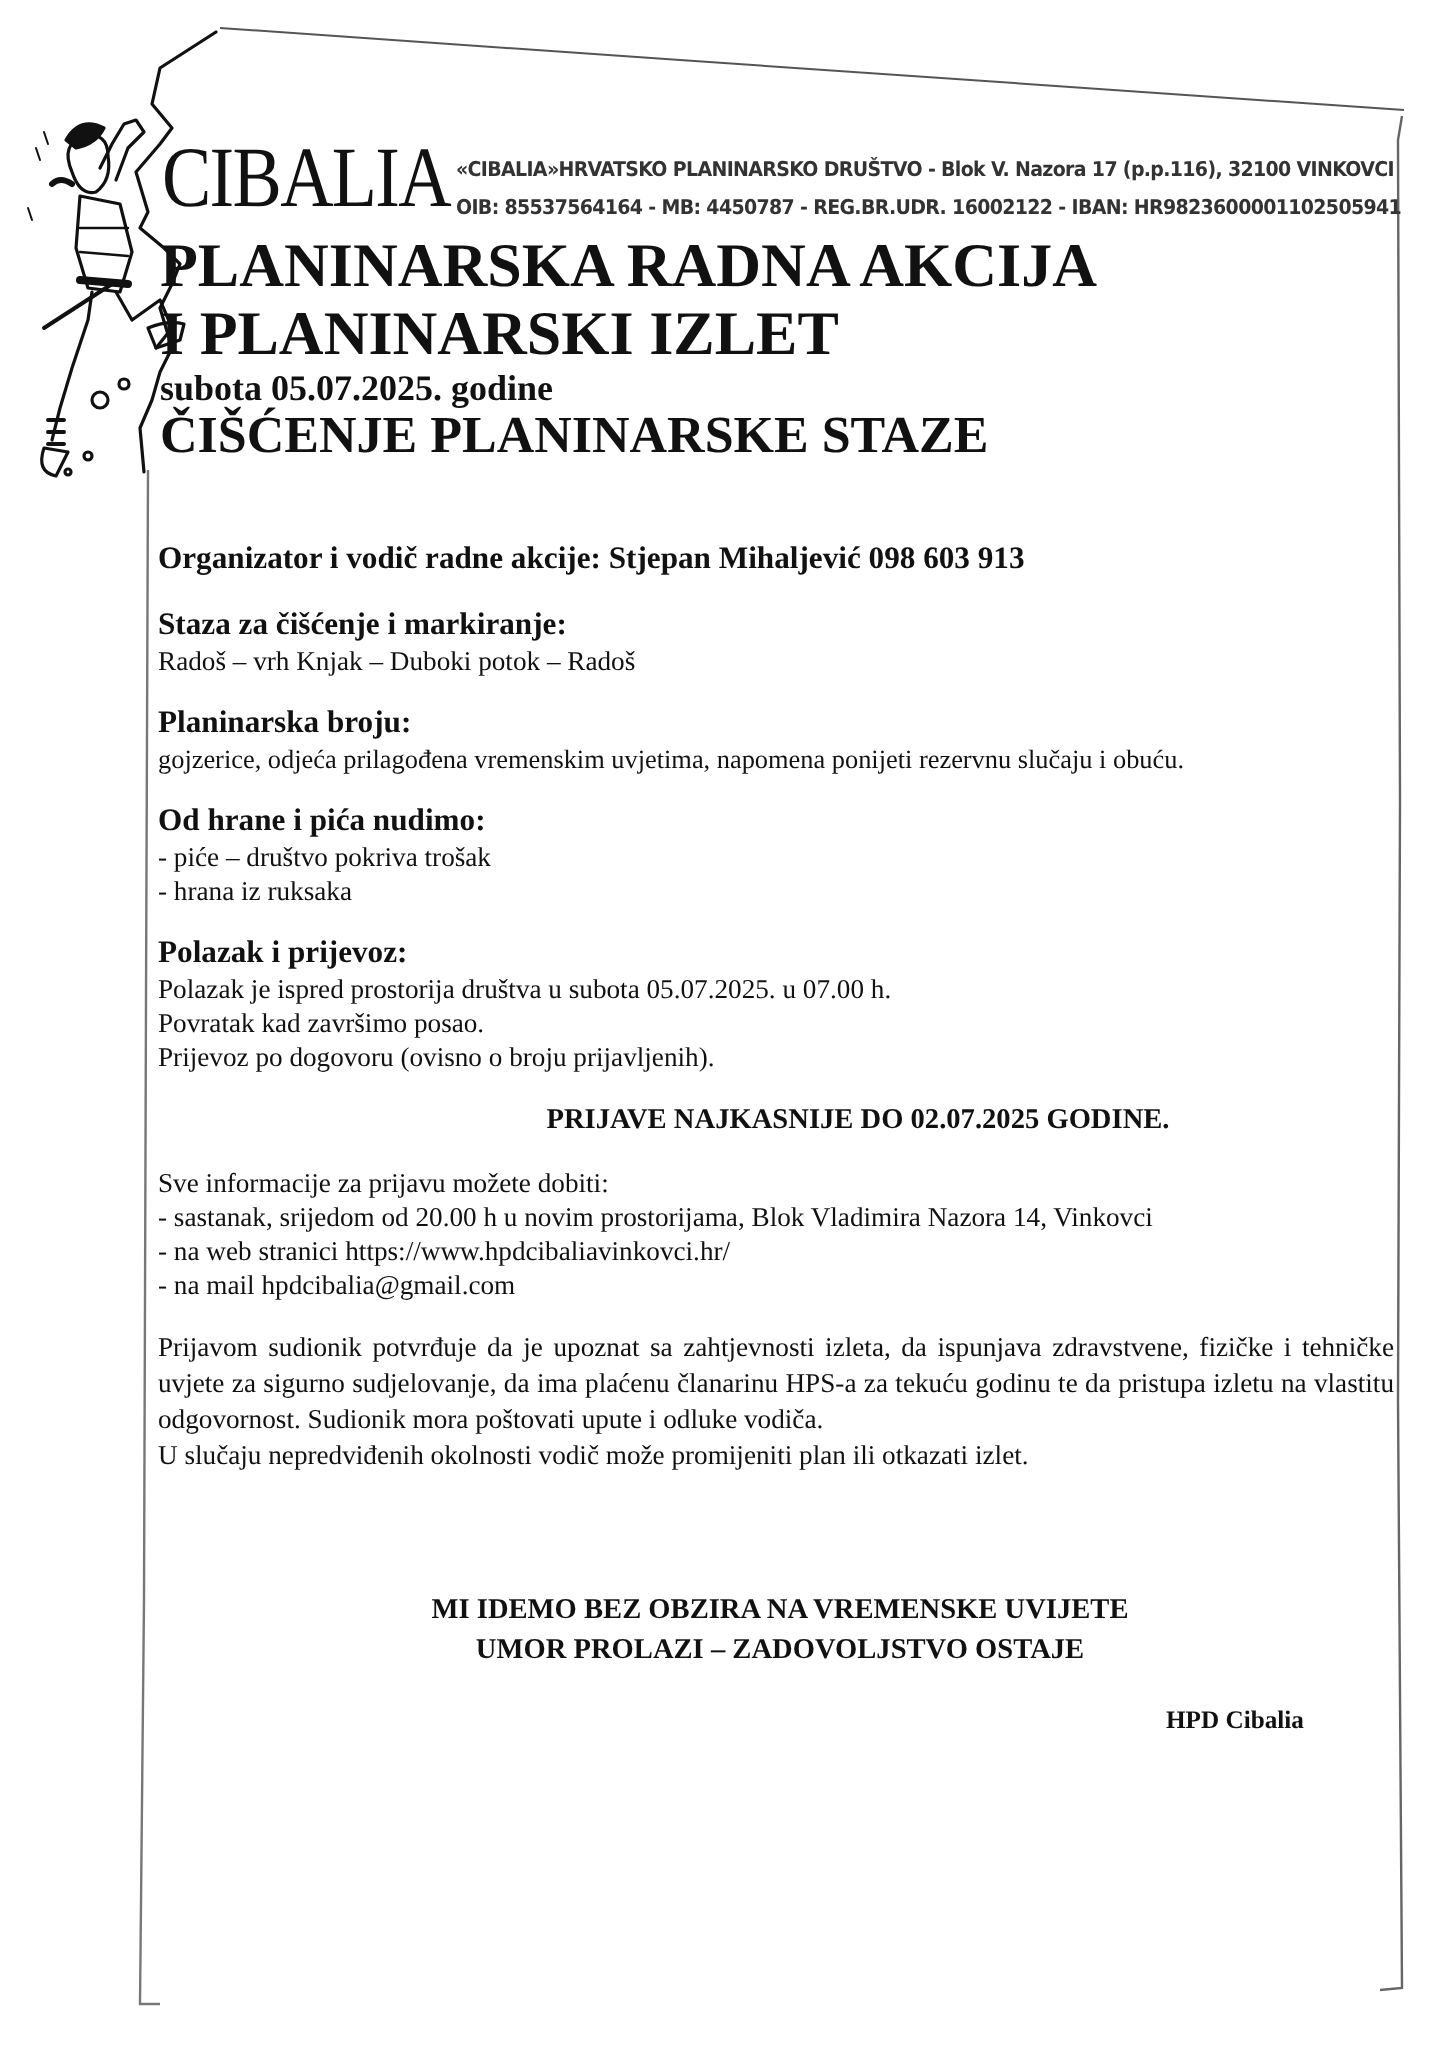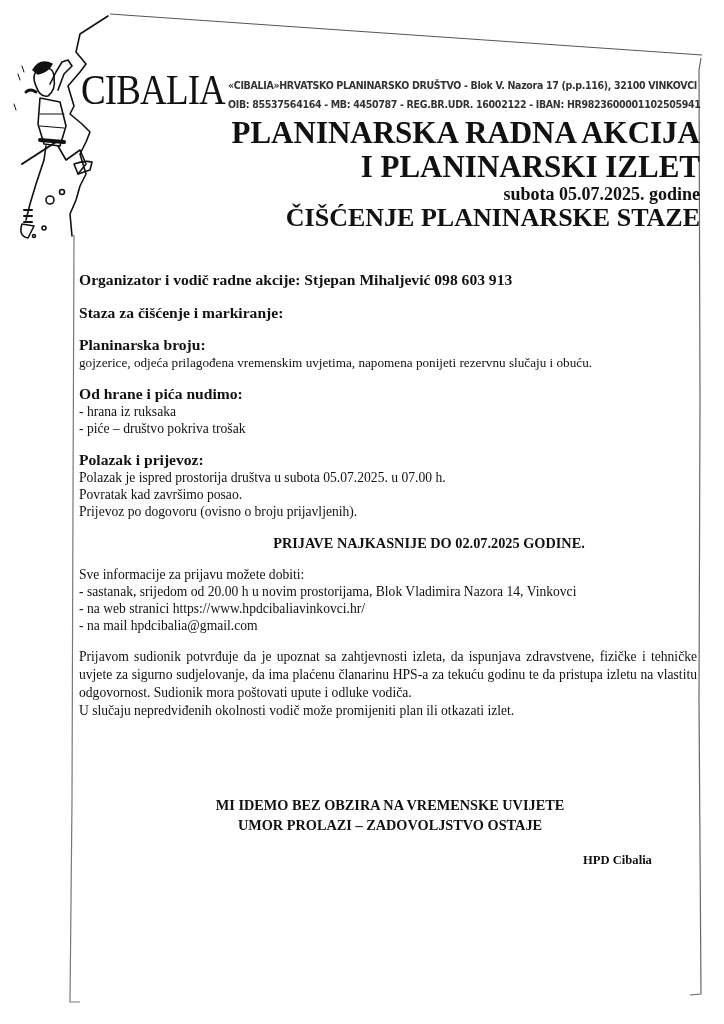--- a/index.html
+++ b/index.html
@@ -6,21 +6,21 @@
   body { width: 724px; height: 1024px; position: relative; overflow: hidden;
          font-family: "Liberation Serif", serif; color: #111; }
   .page-frame { position: absolute; left: 0; top: 0; width: 724px; height: 1024px; }
   .climber { position: absolute; left: 0; top: 14px; width: 112px; height: 230px; }
   .logo-text { position: absolute; left: 81px; top: 68px; font-family: "Liberation Serif", serif;
                font-size: 43px; letter-spacing: -1px; color: #111; line-height: 1; transform: scaleX(0.86); transform-origin: left top; }
   .org-info { position: absolute; left: 228px; top: 76px; width: 470px;
               font-family: "DejaVu Sans", sans-serif; font-weight: bold; color: #333;
               font-size: 10.2px; line-height: 19px; letter-spacing: -0.35px; white-space: nowrap; }
   .org-info div { transform: scaleX(0.93); transform-origin: left center; }
-  .title { position: absolute; left: 80px; width: 620px; text-align: right; font-weight: bold; line-height: 1; }
+  .title { position: absolute; left: 80px; width: 620px; text-align: left; font-weight: bold; line-height: 1; }
   .t1 { top: 117px; font-size: 31px; }
   .t2 { top: 151px; font-size: 31px; }
   .t3 { top: 185px; font-size: 18px; }
   .t4 { top: 205px; font-size: 26px; }
   .content { position: absolute; left: 79px; top: 271px; width: 618px; font-size: 13.6px; line-height: 18px; }
   .content .h-main { font-size: 15.6px; font-weight: bold; margin: 0 0 15px 0; font-family: Liberation Serif, serif; }
   .content .sec { margin-bottom: 14px; }
   .content .sec-h { font-size: 15.6px; font-weight: bold; line-height: 18px; }
   .content .ln { line-height: 17px; }
   .deadline { text-align: center; font-weight: bold; font-size: 14.3px; margin: 10px 0 14px 82px; }
@@ -82,31 +82,32 @@
 <div class="title t1">PLANINARSKA RADNA AKCIJA</div>
 <div class="title t2">I PLANINARSKI IZLET</div>
 <div class="title t3">subota 05.07.2025. godine</div>
 <div class="title t4">ČIŠĆENJE PLANINARSKE STAZE</div>
 
 <div class="content">
   <div class="h-main">Organizator i vodič radne akcije: Stjepan Mihaljević 098 603 913</div>
 
   <div class="sec">
     <div class="sec-h">Staza za čišćenje i markiranje:</div>
+    <div class="ln">Radoš – vrh Knjak – Duboki potok – Radoš</div>
   </div>
 
   <div class="sec">
     <div class="sec-h">Planinarska broju:</div>
     <div class="ln" style="font-size:13.2px;">gojzerice, odjeća prilagođena vremenskim uvjetima, napomena ponijeti rezervnu slučaju i obuću.</div>
   </div>
 
   <div class="sec">
     <div class="sec-h">Od hrane i pića nudimo:</div>
+    <div class="ln">- piće – društvo pokriva trošak</div>
     <div class="ln">- hrana iz ruksaka</div>
-    <div class="ln">- piće – društvo pokriva trošak</div>
   </div>
 
   <div class="sec">
     <div class="sec-h">Polazak i prijevoz:</div>
     <div class="ln">Polazak je ispred prostorija društva u subota 05.07.2025. u 07.00 h.</div>
     <div class="ln">Povratak kad završimo posao.</div>
     <div class="ln">Prijevoz po dogovoru (ovisno o broju prijavljenih).</div>
   </div>
 
   <div class="deadline">PRIJAVE NAJKASNIJE DO 02.07.2025 GODINE.</div>

